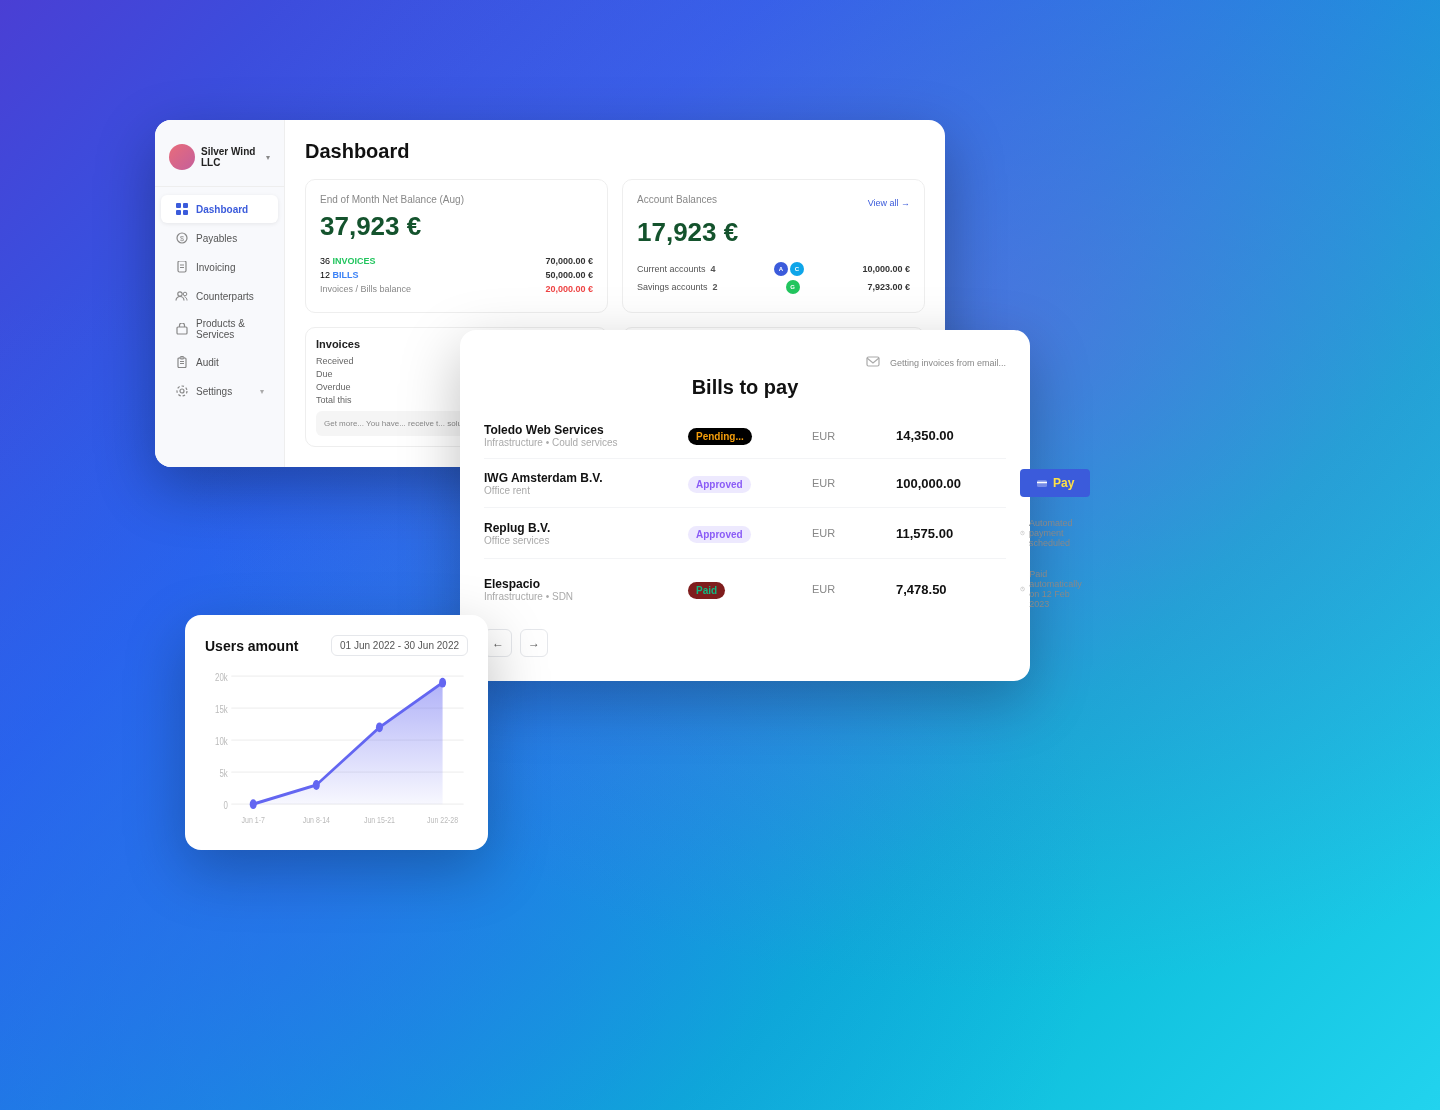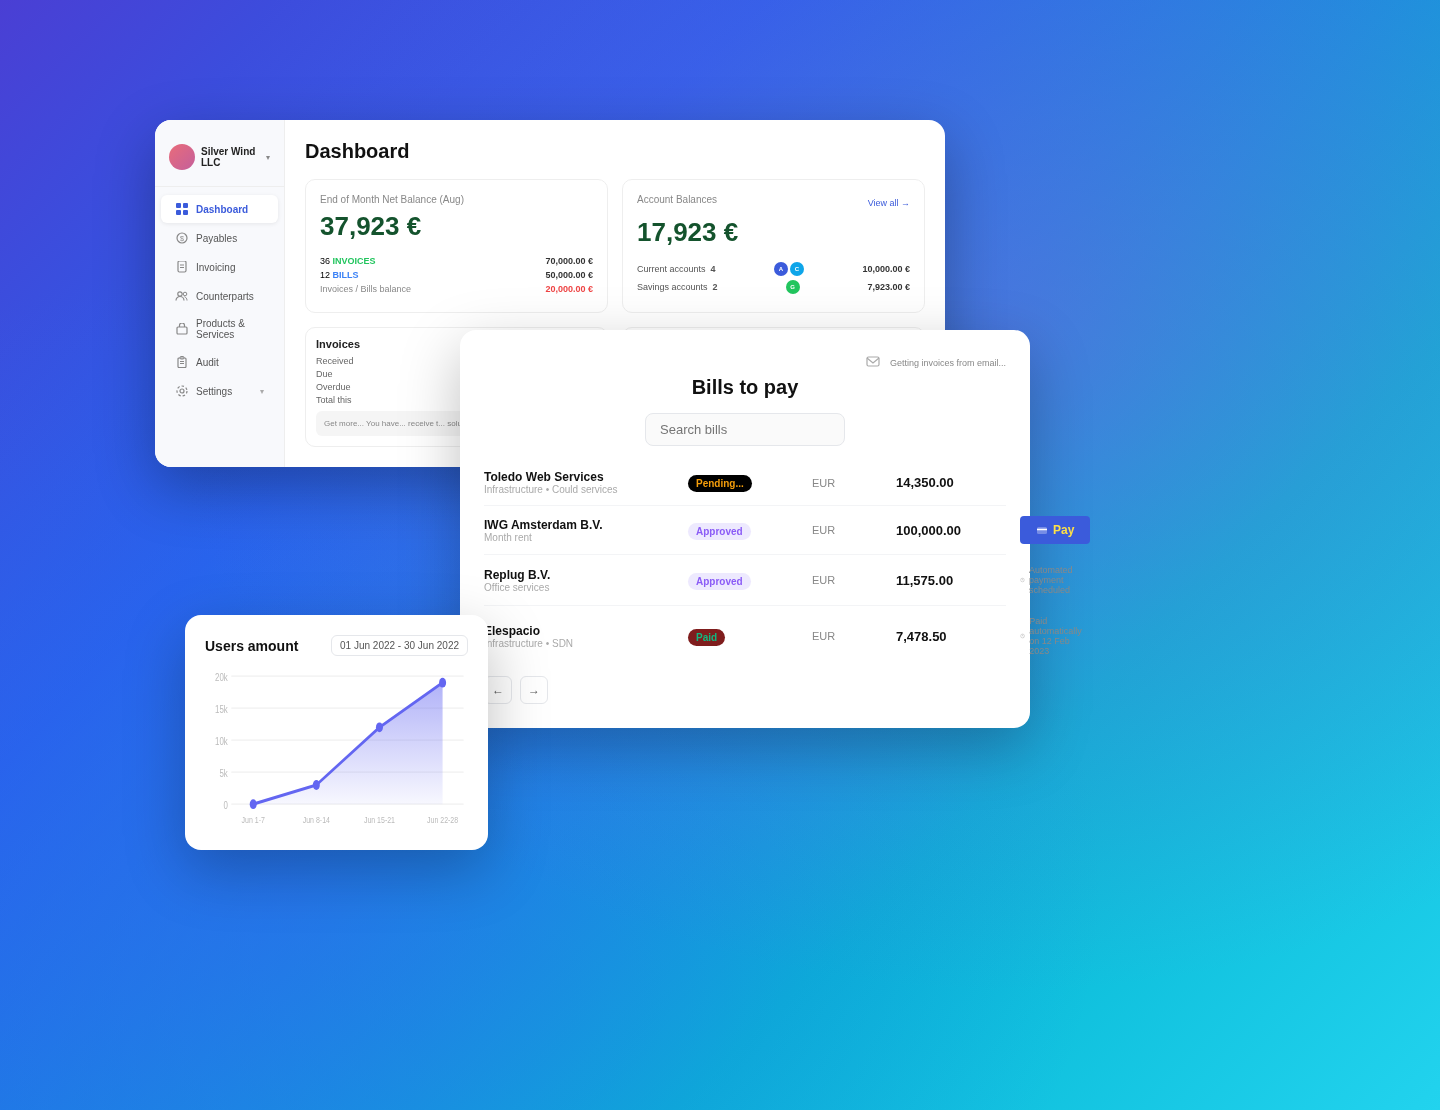--- a/index.html
+++ b/index.html
@@ -549,43 +549,40 @@
   <div class="getting-invoices">
     <svg width="14" height="14" viewBox="0 0 14 14" fill="none">
       <rect x="1" y="3" width="12" height="9" rx="1.5" stroke="#aaa" stroke-width="1.2"></rect>
       <path d="M1 4l6 5 6-5" stroke="#aaa" stroke-width="1.2"></path>
     </svg>
     <span>Getting invoices from email...</span>
   </div>
 
   <div class="bills-title">Bills to pay</div>
 
-  <div class="search-box">
-    <input class="search-input" type="text" placeholder="Search bills" style="">
-  </div>
 
   <div class="bills-table">
 
     <div class="bill-row">
       <div>
         <div class="bill-name">Toledo Web Services</div>
         <div class="bill-sub">Infrastructure • Could services</div>
       </div>
       <div>
         <span class="status-badge status-pending">Pending...</span>
       </div>
       <div class="currency">EUR</div>
       <div class="amount">14,350.00</div>
       <div></div>
     </div>
 
     <div class="bill-row">
       <div>
         <div class="bill-name">IWG Amsterdam B.V.</div>
-        <div class="bill-sub">Month rent</div>
+        <div class="bill-sub">Office rent</div>
       </div>
       <div>
         <span class="status-badge status-approved">Approved</span>
       </div>
       <div class="currency">EUR</div>
       <div class="amount">100,000.00</div>
       <div>
         <button class="pay-btn">
           <svg width="12" height="12" viewBox="0 0 12 12" fill="none">
             <rect x="1" y="3" width="10" height="7" rx="1.5" fill="rgba(255,255,255,0.3)"></rect>

